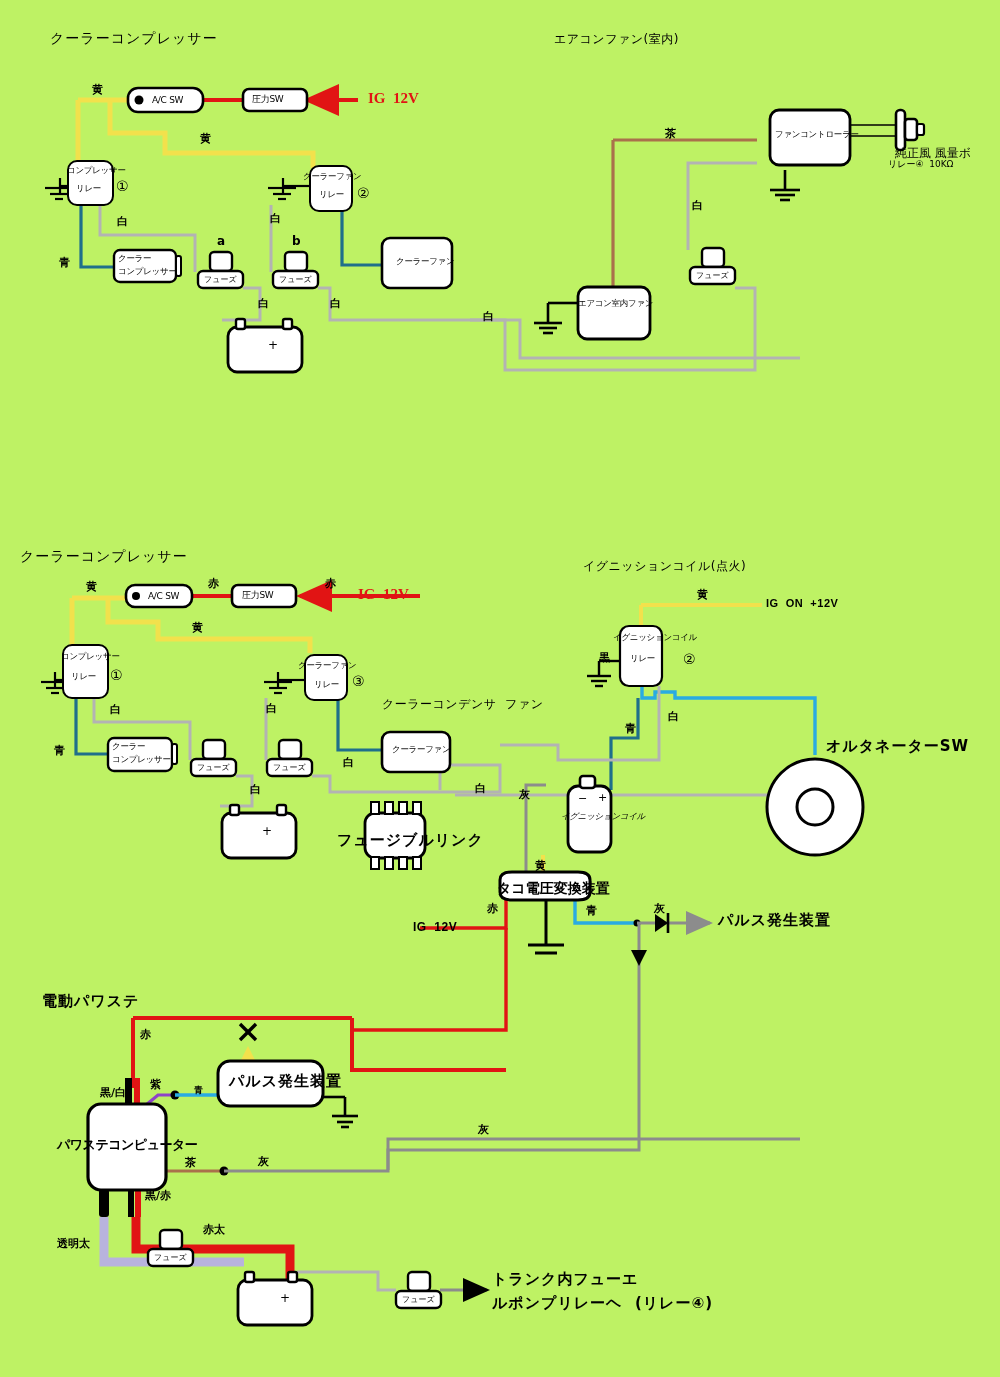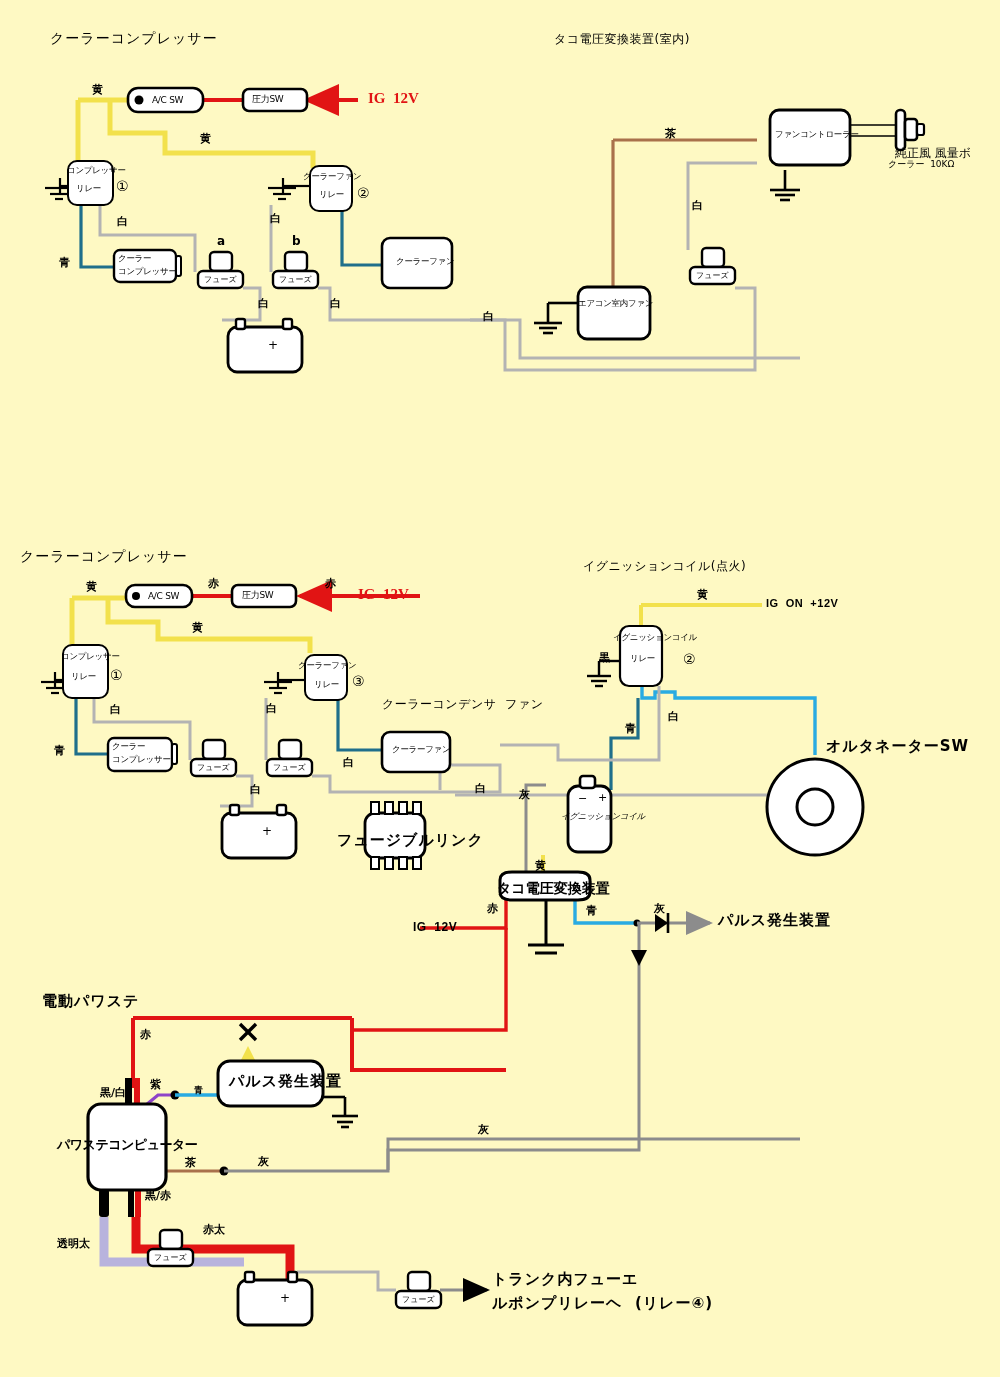--- a/index.html
+++ b/index.html
@@ -1,17 +1,17 @@
 <!DOCTYPE html>
 <html><head>
 <meta charset="utf-8">
 <style>
   html,body{margin:0;padding:0;background:#ffffff;}
   body{font-family:"Liberation Sans","DejaVu Sans",sans-serif;}
-  #page{position:relative;width:1000px;height:1377px;background:#fef9c3;overflow:hidden;}
+  #page{position:relative;width:1000px;height:1377px;background:#bef264;overflow:hidden;}
   #page svg{position:absolute;left:0;top:0;width:1000px;height:1377px;}
   .lbl{position:absolute;white-space:pre;font-family:"DejaVu Sans","Liberation Sans",sans-serif;color:#000;line-height:1.15;}
   .title{font-size:14px;font-weight:400;letter-spacing:1px;}
   .title-sm{font-size:12px;letter-spacing:.5px;}
   .wirelbl{font-size:11px;font-weight:700;}
   .boxlbl{font-size:8.5px;letter-spacing:-.3px;}
   .boxlbl9{font-size:9px;letter-spacing:-.3px;}
   .big{font-size:15px;font-weight:700;letter-spacing:1px;}
   .red-txt{color:#e11414;font-size:15px;font-weight:700;font-family:"Liberation Serif","DejaVu Serif",serif;}
   .ser{font-family:Liberation Sans, sans-serif;font-size:14px;font-weight:700;letter-spacing:.5px;}
@@ -341,25 +341,25 @@
 <div class="lbl" style="left:217px;top:235px;font-size:12px;font-weight:700;">a</div>
 <div class="lbl" style="left:292px;top:235px;font-size:12px;font-weight:700;">b</div>
 <div class="lbl tiny" style="left:204px;top:275px;">フューズ</div>
 <div class="lbl tiny" style="left:279px;top:275px;">フューズ</div>
 <div class="lbl boxlbl" style="left:396px;top:257px;">クーラーファン</div>
 <div class="lbl wirelbl" style="left:258px;top:298px;">白</div>
 <div class="lbl wirelbl" style="left:330px;top:298px;">白</div>
 <div class="lbl wirelbl" style="left:483px;top:311px;">白</div>
 <div class="lbl" style="left:268px;top:339px;font-size:12px;">+</div>
 
-<div class="lbl title-sm" style="left:554px;top:33px;">タコ電圧変換装置(室内)</div>
+<div class="lbl title-sm" style="left:554px;top:33px;">エアコンファン(室内)</div>
 <div class="lbl wirelbl" style="left:665px;top:128px;">茶</div>
 <div class="lbl boxlbl" style="left:775px;top:130px;">ファンコントローラー</div>
 <div class="lbl note" style="left:888px;top:144px;font-size:12px;margin-left:7px;">純正風 風量ボ</div>
-<div class="lbl note" style="left:888px;top:158px;font-size:9px;">クーラー  10KΩ</div>
+<div class="lbl note" style="left:888px;top:158px;font-size:9px;">リレー④  10KΩ</div>
 <div class="lbl wirelbl" style="left:692px;top:200px;">白</div>
 <div class="lbl tiny" style="left:696px;top:271px;">フューズ</div>
 <div class="lbl boxlbl" style="left:578px;top:299px;">エアコン室内ファン</div>
 
 <div class="lbl title" style="left:20px;top:548px;">クーラーコンプレッサー</div>
 <div class="lbl boxlbl9" style="left:148px;top:591px;">A/C SW</div>
 <div class="lbl boxlbl9" style="left:242px;top:590px;">圧力SW</div>
 <div class="lbl red-txt" style="left:358px;top:586px;">IG  12V</div>
 <div class="lbl wirelbl" style="left:208px;top:578px;color:#000;">赤</div>
 <div class="lbl wirelbl" style="left:325px;top:578px;color:#000;">赤</div>

